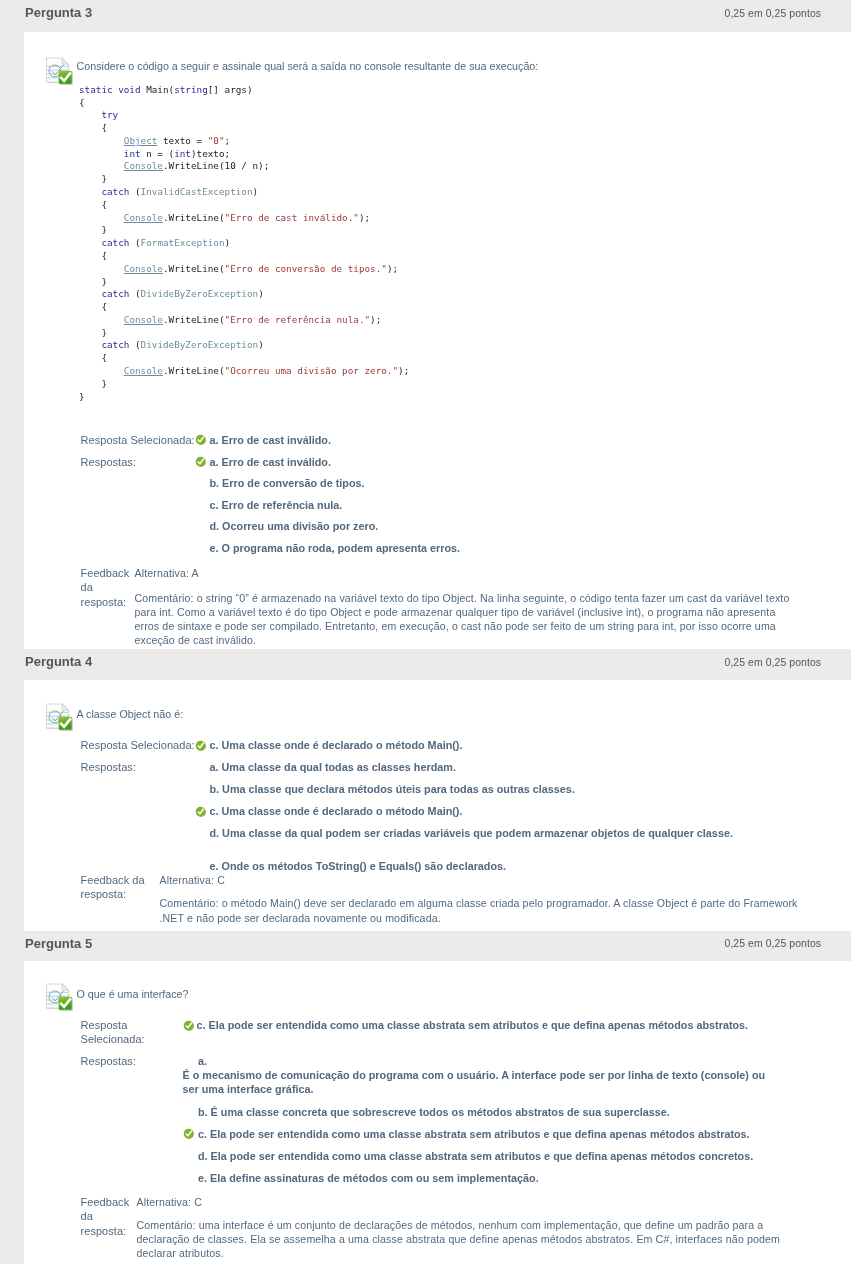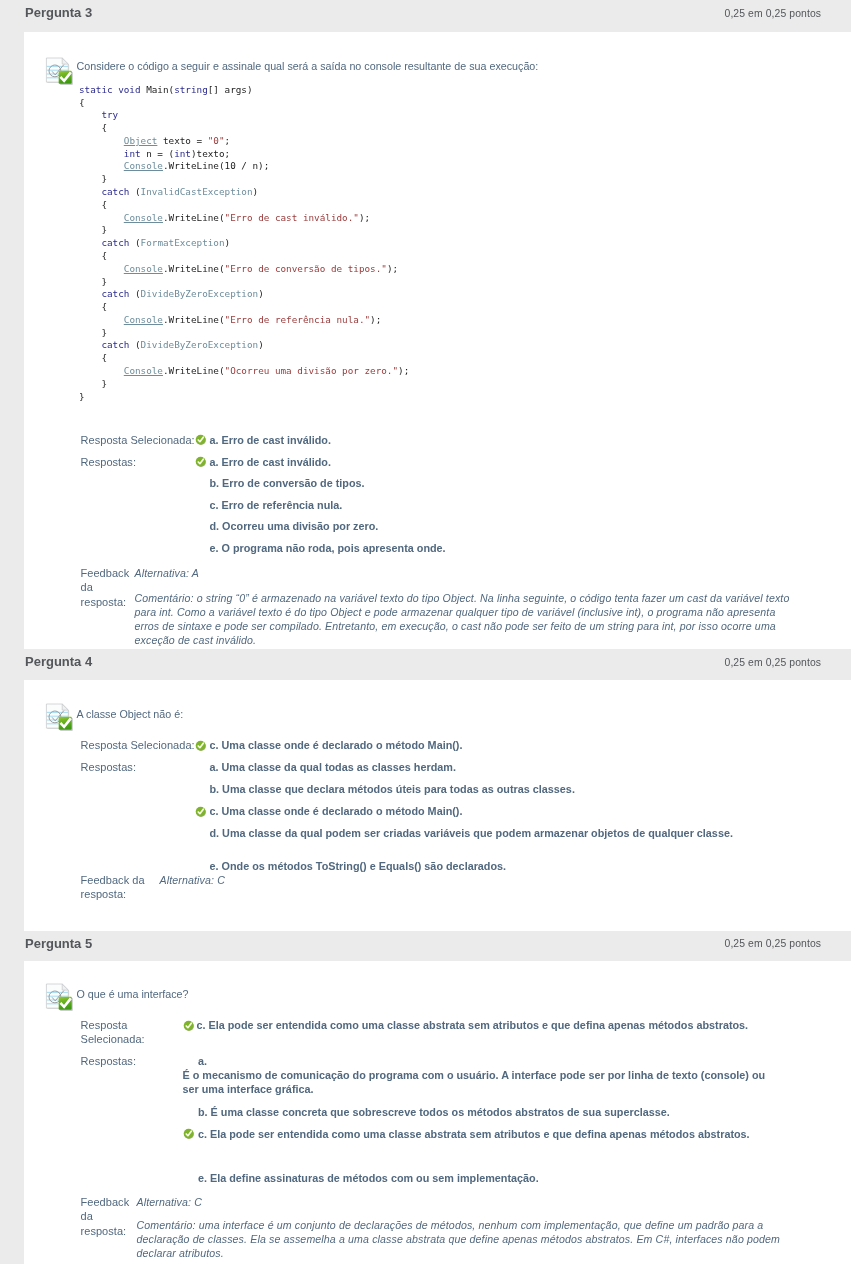--- a/index.html
+++ b/index.html
@@ -9,21 +9,21 @@
   .q-header{position:absolute;left:0;width:851px;height:30px;padding-left:17px;}
   .q-title{position:absolute;left:25px;top:5px;font-size:13px;font-weight:bold;
            color:#53565a;white-space:nowrap;}
   .q-points{position:absolute;top:7.5px;font-size:10.4px;color:#53565a;white-space:nowrap;
             letter-spacing:.1px;}
   .q-card{position:absolute;left:24px;width:829px;background:#ffffff;overflow:hidden;}
   .qicon{position:absolute;width:28px;height:28px;}
   .qtext{position:absolute;font-size:10.72px;color:#51687f;line-height:14px;letter-spacing:0px;}
   .lbl{position:absolute;font-size:11px;color:#51687f;line-height:14.3px;letter-spacing:.05px;}
   .ans{position:absolute;font-size:10.82px;color:#51687f;line-height:14.2px;letter-spacing:0px;font-weight:bold;}
-  .fb{position:absolute;font-size:10.6px;color:#51687f;line-height:14.2px;letter-spacing:.13px;font-style:italic;}
+  .fb{position:absolute;font-size:10.6px;color:#51687f;line-height:14.2px;letter-spacing:.13px;}
   .chk{position:absolute;width:12px;height:12px;}
   .code{position:absolute;font-family:"DejaVu Sans Mono",monospace;font-size:9.31px;
         line-height:12.83px;color:#1c1c1c;white-space:pre;}
   .kw{color:#2b2b8f;} .ty{color:#6d8d9c;text-decoration:underline;} .st{color:#9a3b3b;} .ex{color:#6d8d9c;}
 </style>
 </head>
 <body>
 
 <div class="page">
 <div class="q-header" style="top:0px">
@@ -94,21 +94,21 @@
 <div class="lbl" style="left:56.5px;top:422.5px;width:115px">Respostas:</div>
 <svg class="chk" viewBox="0 0 12 12" style="left:170.5px;top:424.0px">
  <circle cx="6.0" cy="6.1" r="4.9" fill="#5f8024" opacity="0.6"></circle>
  <circle cx="5.6" cy="5.6" r="4.9" fill="#80b32c"></circle>
  <path d="M3.2 6.0 L4.9 7.7 L8.3 3.2" fill="none" stroke="#f4fbe2" stroke-width="1.7" stroke-linecap="round" stroke-linejoin="round"></path>
 </svg>
       <div class="ans" style="left:185.5px;top:422.5px;white-space:nowrap">a. Erro de cast inválido.</div>
 <div class="ans" style="left:185.5px;top:444.0px;white-space:nowrap">b. Erro de conversão de tipos.</div>
 <div class="ans" style="left:185.5px;top:465.5px;white-space:nowrap">c. Erro de referência nula.</div>
 <div class="ans" style="left:185.5px;top:487.0px;white-space:nowrap">d. Ocorreu uma divisão por zero.</div>
-<div class="ans" style="left:185.5px;top:508.5px;white-space:nowrap">e. O programa não roda, pois apresenta onde.</div>
+<div class="ans" style="left:185.5px;top:508.5px;white-space:nowrap">e. O programa não roda, podem apresenta erros.</div>
 <div class="lbl" style="left:56.5px;top:533.6px;width:50px;line-height:14.6px">Feedback da resposta:</div>
 <div class="fb" style="left:110.5px;top:533.8px;white-space:nowrap">Alternativa: A</div>
 <div class="fb" style="left:110.5px;top:558.5px;width:655px">Comentário: o string “0” é armazenado na variável texto do tipo Object. Na linha seguinte, o código tenta fazer um cast da variável texto para int. Como a variável texto é do tipo Object e pode armazenar qualquer tipo de variável (inclusive int), o programa não apresenta erros de sintaxe e pode ser compilado. Entretanto, em execução, o cast não pode ser feito de um string para int, por isso ocorre uma exceção de cast inválido.</div>
 </div>
 <div class="q-header" style="top:649px">
       <span class="q-title">Pergunta 4</span>
       <span class="q-points" style="left:724.5px">0,25 em 0,25 pontos</span>
     </div>
 <div class="q-card" style="top:680px;height:251px">
 <svg class="qicon" viewBox="0 0 28 28" style="left:20.6px;top:23.1px">
@@ -152,20 +152,21 @@
 <svg class="chk" viewBox="0 0 12 12" style="left:170.5px;top:125.7px">
  <circle cx="6.0" cy="6.1" r="4.9" fill="#5f8024" opacity="0.6"></circle>
  <circle cx="5.6" cy="5.6" r="4.9" fill="#80b32c"></circle>
  <path d="M3.2 6.0 L4.9 7.7 L8.3 3.2" fill="none" stroke="#f4fbe2" stroke-width="1.7" stroke-linecap="round" stroke-linejoin="round"></path>
 </svg>
       <div class="ans" style="left:185.5px;top:124.2px;white-space:nowrap">c. Uma classe onde é declarado o método Main().</div>
 <div class="ans" style="left:185.5px;top:146.3px;white-space:nowrap">d. Uma classe da qual podem ser criadas variáveis que podem armazenar objetos de qualquer classe.</div>
 <div class="ans" style="left:185.5px;top:179px;white-space:nowrap">e. Onde os métodos ToString() e Equals() são declarados.</div>
 <div class="lbl" style="left:56.5px;top:192.5px;width:78px;line-height:14.5px">Feedback da resposta:</div>
 <div class="fb" style="left:135.5px;top:192.5px;white-space:nowrap">Alternativa: C</div>
+<div class="fb" style="left:135.5px;top:216.3px;width:645px">Comentário: o método Main() deve ser declarado em alguma classe criada pelo programador. A classe Object é parte do Framework .NET e não pode ser declarada novamente ou modificada.</div>
 </div>
 <div class="q-header" style="top:930.5px">
       <span class="q-title">Pergunta 5</span>
       <span class="q-points" style="left:724.5px">0,25 em 0,25 pontos</span>
     </div>
 <div class="q-card" style="top:961px;height:303px">
 <svg class="qicon" viewBox="0 0 28 28" style="left:20.6px;top:22.1px">
  <defs>
   <linearGradient id="badgeGrad" x1="0" y1="0" x2="0.25" y2="1">
     <stop offset="0" stop-color="#9bc83a"></stop>
@@ -203,18 +204,19 @@
 <div class="lbl" style="left:56.5px;top:93px;width:75px">Respostas:</div>
 <div class="ans" style="left:174px;top:93px;white-space:nowrap">a.</div>
 <div class="ans" style="left:174px;top:144.0px;white-space:nowrap">b. É uma classe concreta que sobrescreve todos os métodos abstratos de sua superclasse.</div>
 <div class="ans" style="left:158.5px;top:107px;width:593px">É o mecanismo de comunicação do programa com o usuário. A interface pode ser por linha de texto (console) ou ser uma interface gráfica.</div>
 <svg class="chk" viewBox="0 0 12 12" style="left:158.5px;top:167.4px">
  <circle cx="6.0" cy="6.1" r="4.9" fill="#5f8024" opacity="0.6"></circle>
  <circle cx="5.6" cy="5.6" r="4.9" fill="#80b32c"></circle>
  <path d="M3.2 6.0 L4.9 7.7 L8.3 3.2" fill="none" stroke="#f4fbe2" stroke-width="1.7" stroke-linecap="round" stroke-linejoin="round"></path>
 </svg>
       <div class="ans" style="left:174px;top:165.9px;white-space:nowrap">c. Ela pode ser entendida como uma classe abstrata sem atributos e que defina apenas métodos abstratos.</div>
+<div class="ans" style="left:174px;top:187.8px;white-space:nowrap">d. Ela pode ser entendida como uma classe abstrata sem atributos e que defina apenas métodos concretos.</div>
 <div class="ans" style="left:174px;top:209.7px;white-space:nowrap">e. Ela define assinaturas de métodos com ou sem implementação.</div>
 <div class="lbl" style="left:56.5px;top:233.5px;width:50px;line-height:14.5px">Feedback da resposta:</div>
 <div class="fb" style="left:112.5px;top:233.5px;white-space:nowrap">Alternativa: C</div>
 <div class="fb" style="left:112.5px;top:257px;width:644px">Comentário: uma interface é um conjunto de declarações de métodos, nenhum com implementação, que define um padrão para a declaração de classes. Ela se assemelha a uma classe abstrata que define apenas métodos abstratos. Em C#, interfaces não podem declarar atributos.</div>
 </div>
 </div>
 
 </body></html>

